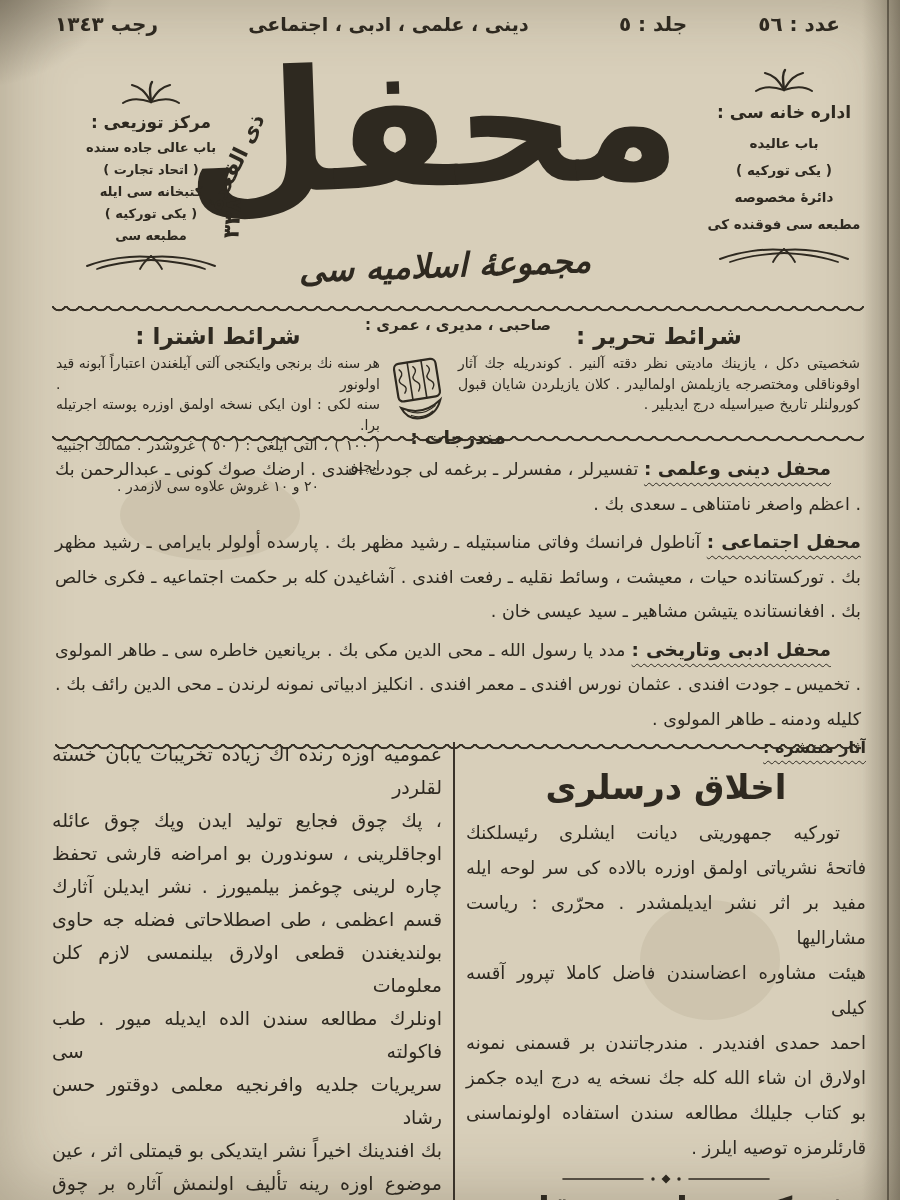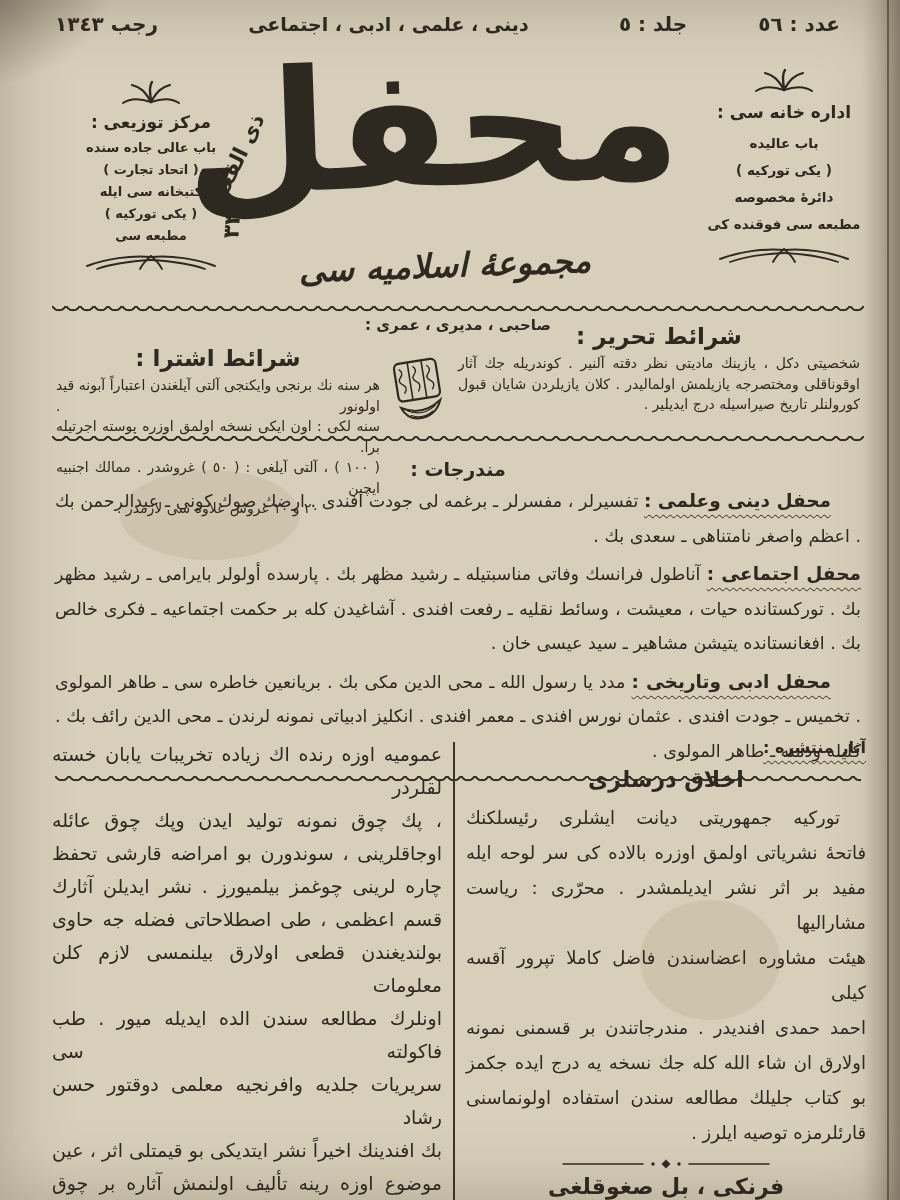--- a/index.html
+++ b/index.html
@@ -42,47 +42,47 @@
   .wavy{height:8px;background:radial-gradient(circle at 7px -3px,rgba(0,0,0,0) 6px,#3a3328 6.5px,#3a3328 8px,rgba(0,0,0,0) 8.6px);
         background-size:14px 8px;background-repeat:repeat-x;}
   
   .info{position:absolute;top:306px;left:52px;width:812px;height:138px;z-index:2;}
   .wavy-top{position:absolute;top:0;left:0;right:0;}
   .wavy-bottom{position:absolute;bottom:0;left:0;right:0;}
   .owner{position:absolute;top:10px;left:0;right:0;text-align:center;font-size:15px;font-weight:bold;}
   .blocks{position:absolute;top:13px;left:4px;right:4px;bottom:9px;display:flex;gap:8px;}
   .block-w{width:402px;}
   .block-seal{width:62px;display:flex;align-items:flex-end;justify-content:center;padding-bottom:2px;}
-  .block-s{flex:1;margin-top:22px;}
+  .block-s{flex:1;}
   .term-h{font-size:23px;font-weight:bold;text-align:center;height:34px;line-height:34px;}
   .term-l{font-size:14px;line-height:20.5px;text-align:justify;text-align-last:justify;}
   .term-l.endline{text-align-last:right;}
   .block-s .term-l.endline{text-align-last:center;}
   
-  .contents{position:absolute;top:458px;left:55px;width:806px;z-index:2;}
+  .contents{position:absolute;top:426px;left:55px;width:806px;z-index:2;}
   .contents-h{text-align:center;font-size:19px;font-weight:bold;margin-bottom:4px;}
   .entry{font-size:17.5px;line-height:34.5px;text-align:justify;margin-top:4px;}
   .entry.ind{text-indent:30px;}
   .lead{font-weight:bold;font-size:18.5px;text-decoration:underline;text-decoration-style:wavy;
         text-decoration-thickness:1px;text-underline-offset:7px;}
   .contents-div{margin-top:8px;}
   
   .bodycols{position:absolute;top:738px;left:52px;width:814px;bottom:0;display:flex;gap:11px;
         overflow:hidden;z-index:2;}
   .col-r{width:400px;}
   .col-div{width:2px;background:#3a332a;margin-top:4px;}
   .col-l{flex:1;}
   .bl{font-size:19px;line-height:33px;text-align:justify;text-align-last:justify;}
   .rl{font-size:18px;line-height:35px;text-align:justify;text-align-last:justify;}
   .rl.ind{text-indent:26px;}
   .rl.endline{text-align-last:right;}
   .pub-label{font-size:16px;font-weight:bold;display:inline-block;margin-bottom:6px;
         text-decoration:underline;text-decoration-style:wavy;text-decoration-thickness:1px;
         text-underline-offset:7px;}
-  .art-title{font-size:22px;font-weight:bold;text-align:center;margin:4px 0 8px;}
+  .art-title{font-size:34px;font-weight:bold;text-align:center;margin:4px 0 8px;}
   .dashdot{display:block;margin:8px auto 2px;}
 </style>
 </head>
 <body>
 
 <div class="page">
 
   <div class="hdr">
     <div>
       <span>عدد : ٥٦</span>
@@ -217,21 +217,21 @@
         <line class="stroke" stroke-width="1.6" x1="128" y1="6" x2="208" y2="6"></line>
       </svg>
       <div class="art-title">فرنكى ، بل صغوقلغى</div>
       
       
     </div>
     <div class="col-div"></div>
 
     <div class="col-l">
       <div class="bl">عموميه اوزه رنده اك زياده تخريبات يابان خسته لقلردر</div>
-      <div class="bl">، پك چوق نمونه توليد ايدن وپك چوق عائله</div>
+      <div class="bl">، پك چوق فجايع توليد ايدن وپك چوق عائله</div>
       <div class="bl">اوجاقلرينى ، سوندورن بو امراضه قارشى تحفظ</div>
       <div class="bl">چاره لرينى چوغمز بيلميورز . نشر ايديلن آثارك</div>
       <div class="bl">قسم اعظمى ، طى اصطلاحاتى فضله جه حاوى</div>
       <div class="bl">بولنديغندن قطعى اولارق بيلنمسى لازم كلن معلومات</div>
       <div class="bl">اونلرك مطالعه سندن الده ايديله ميور . طب فاكولته سى</div>
       <div class="bl">سريريات جلديه وافرنجيه معلمى دوقتور حسن رشاد</div>
       <div class="bl">بك افندينك اخيراً نشر ايتديكى بو قيمتلى اثر ، عين</div>
       <div class="bl">موضوع اوزه رينه تأليف اولنمش آثاره بر چوق</div>
 
     </div>

